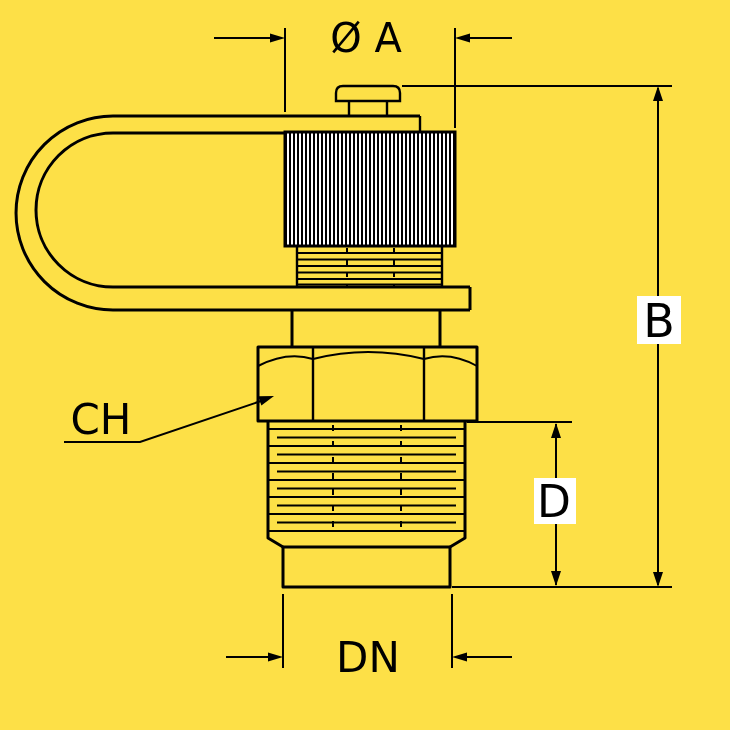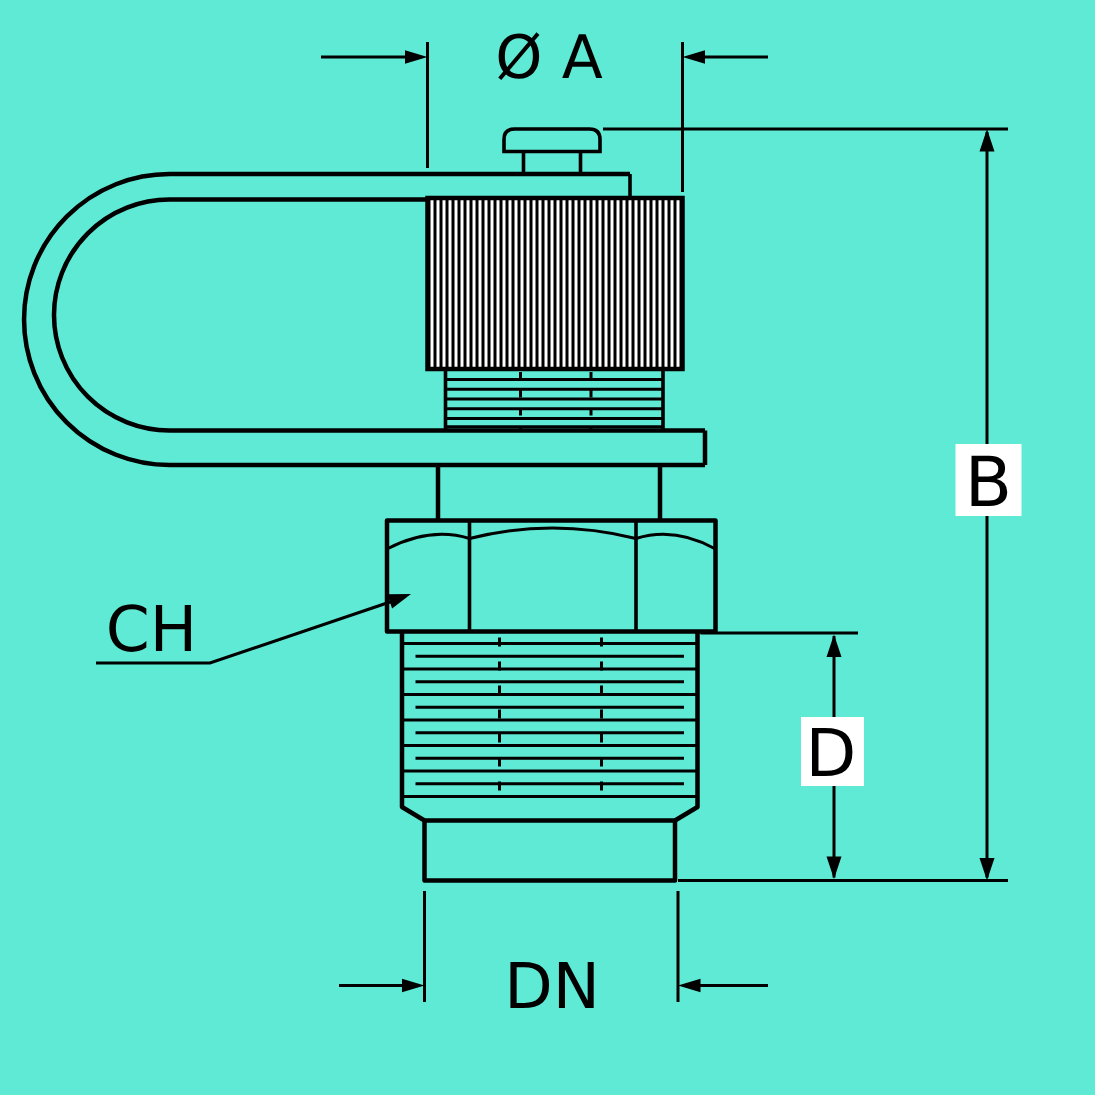--- a/index.html
+++ b/index.html
@@ -4,21 +4,21 @@
 <style>
   html, body {
     margin: 0;
     padding: 0;
     background: #ffffff;
   }
   .canvas {
     position: relative;
     width: 730px;
     height: 730px;
-    background: #5eead4;
+    background: #fde047;
     overflow: hidden;
   }
   svg { display: block; }
   .outline {
     fill: none;
     stroke: #000000;
     stroke-width: 3;
     stroke-linejoin: round;
     stroke-linecap: butt;
   }

